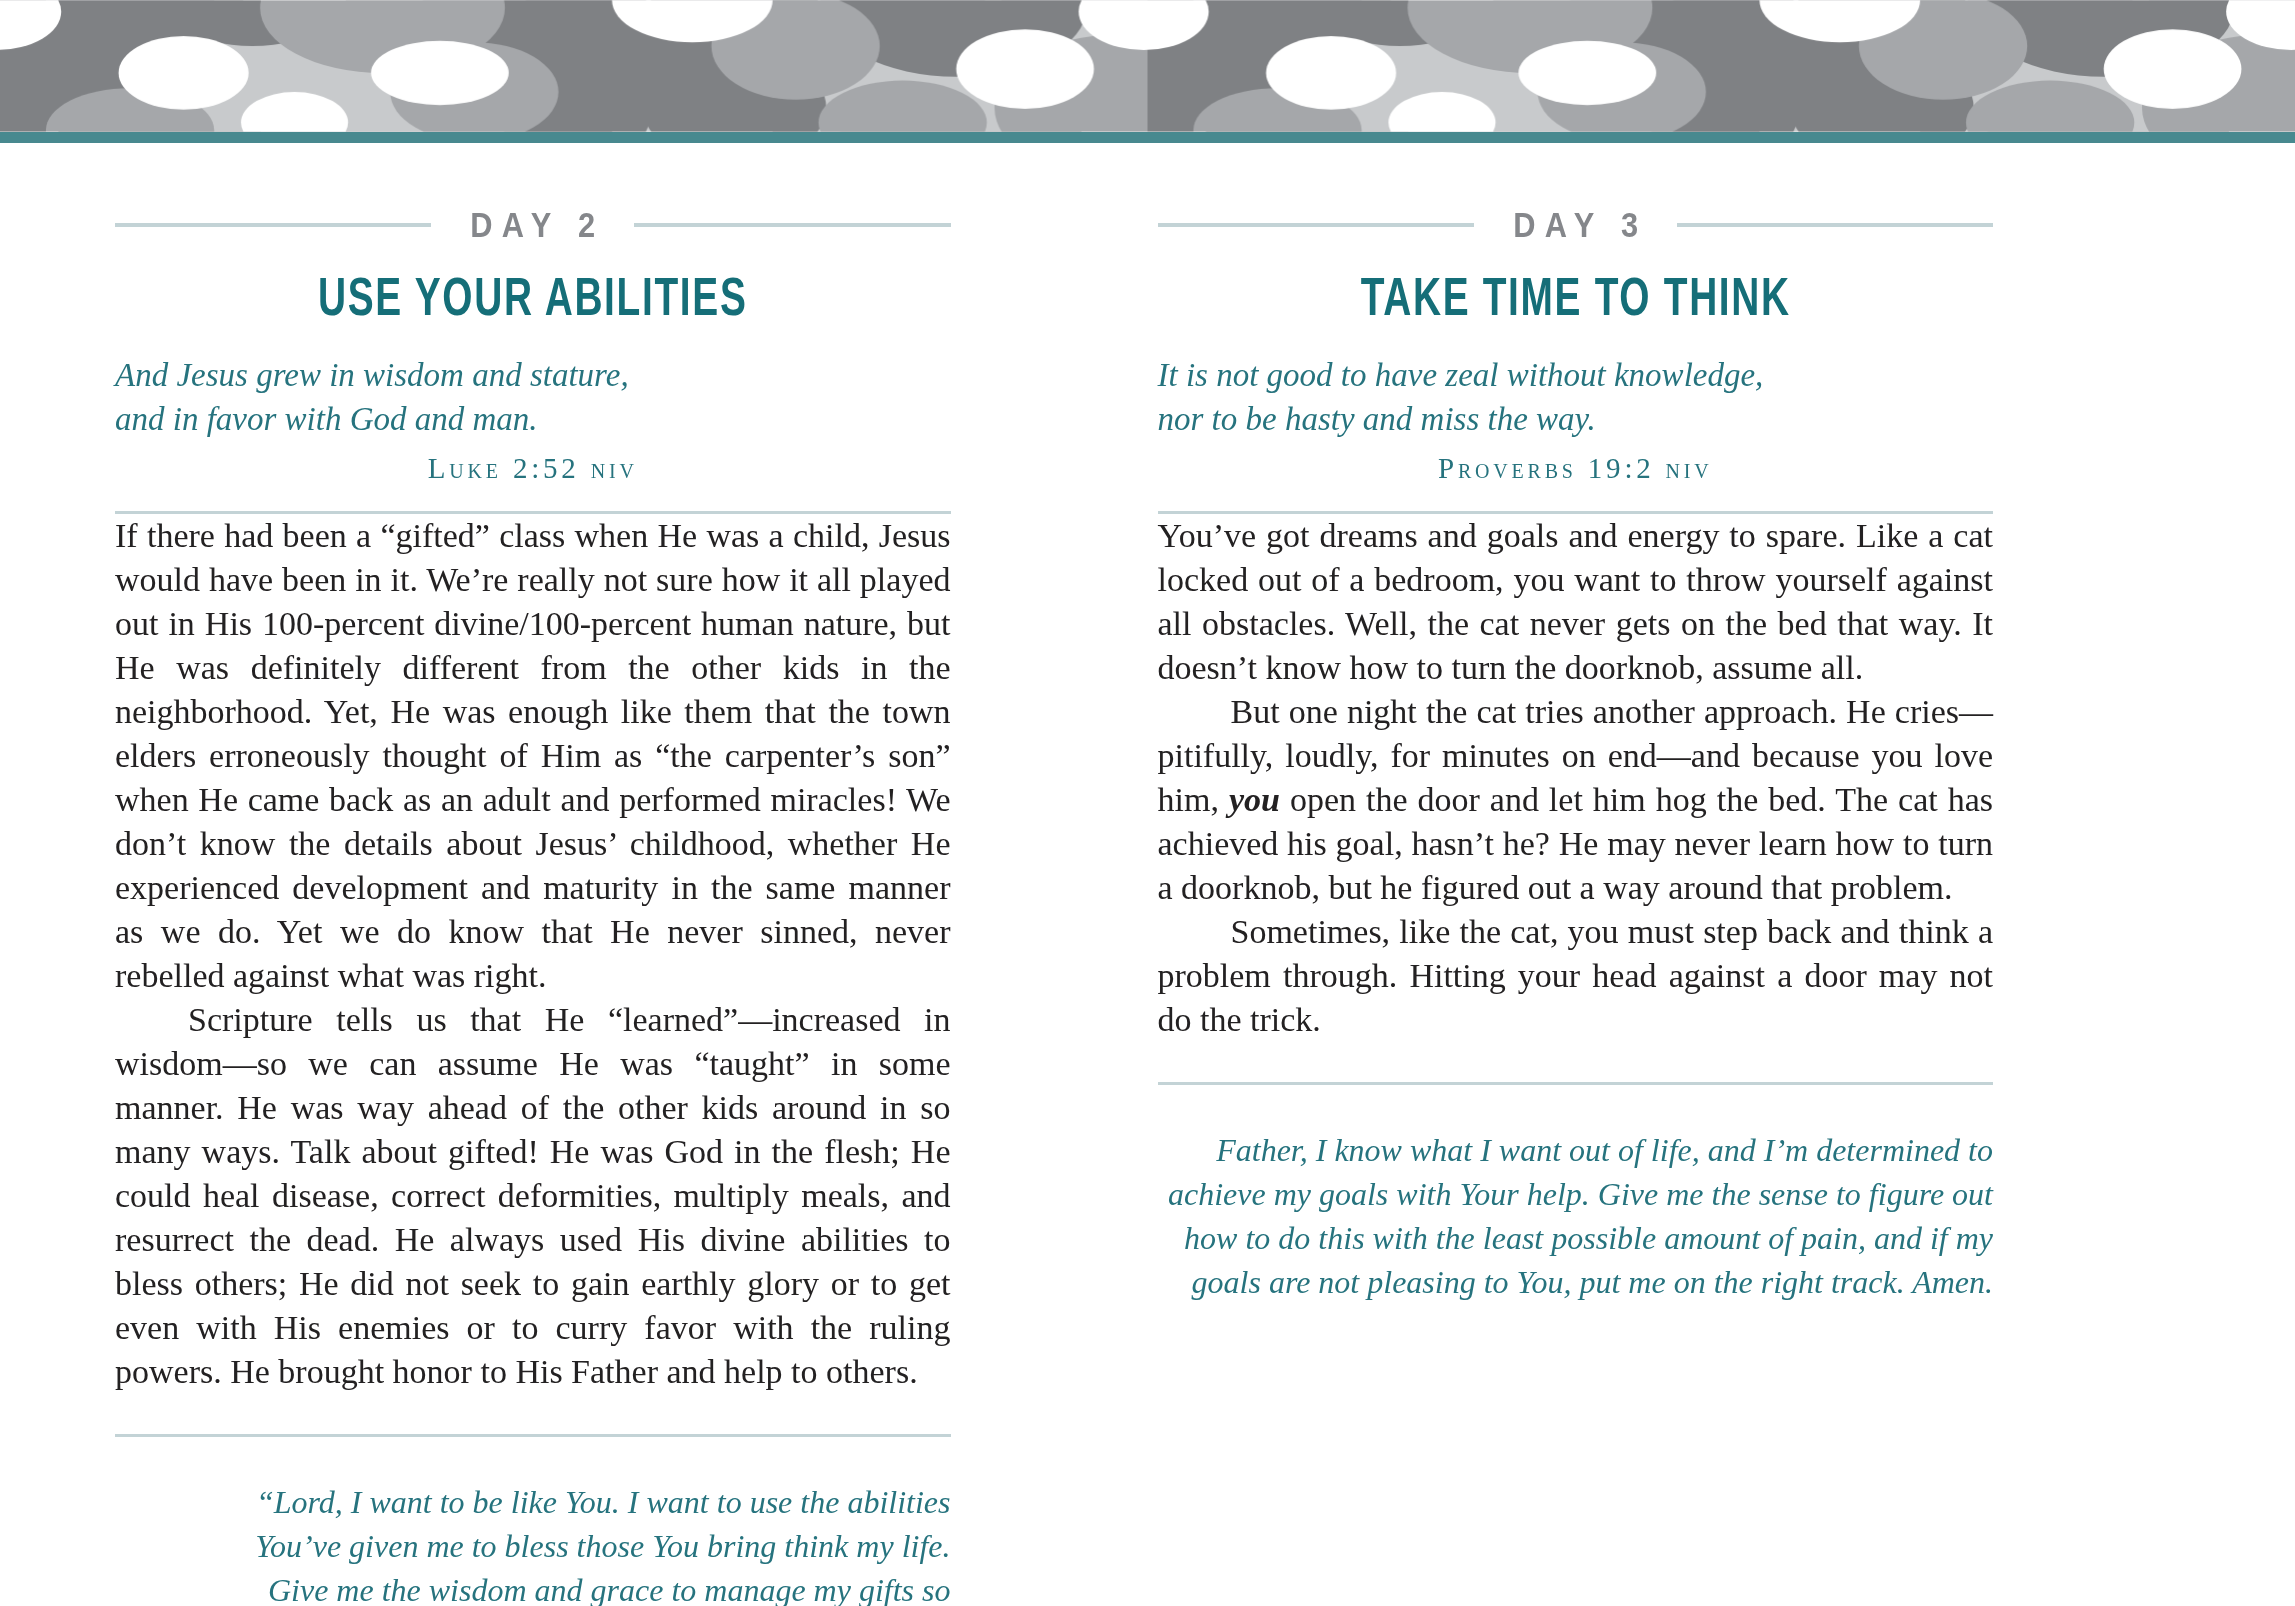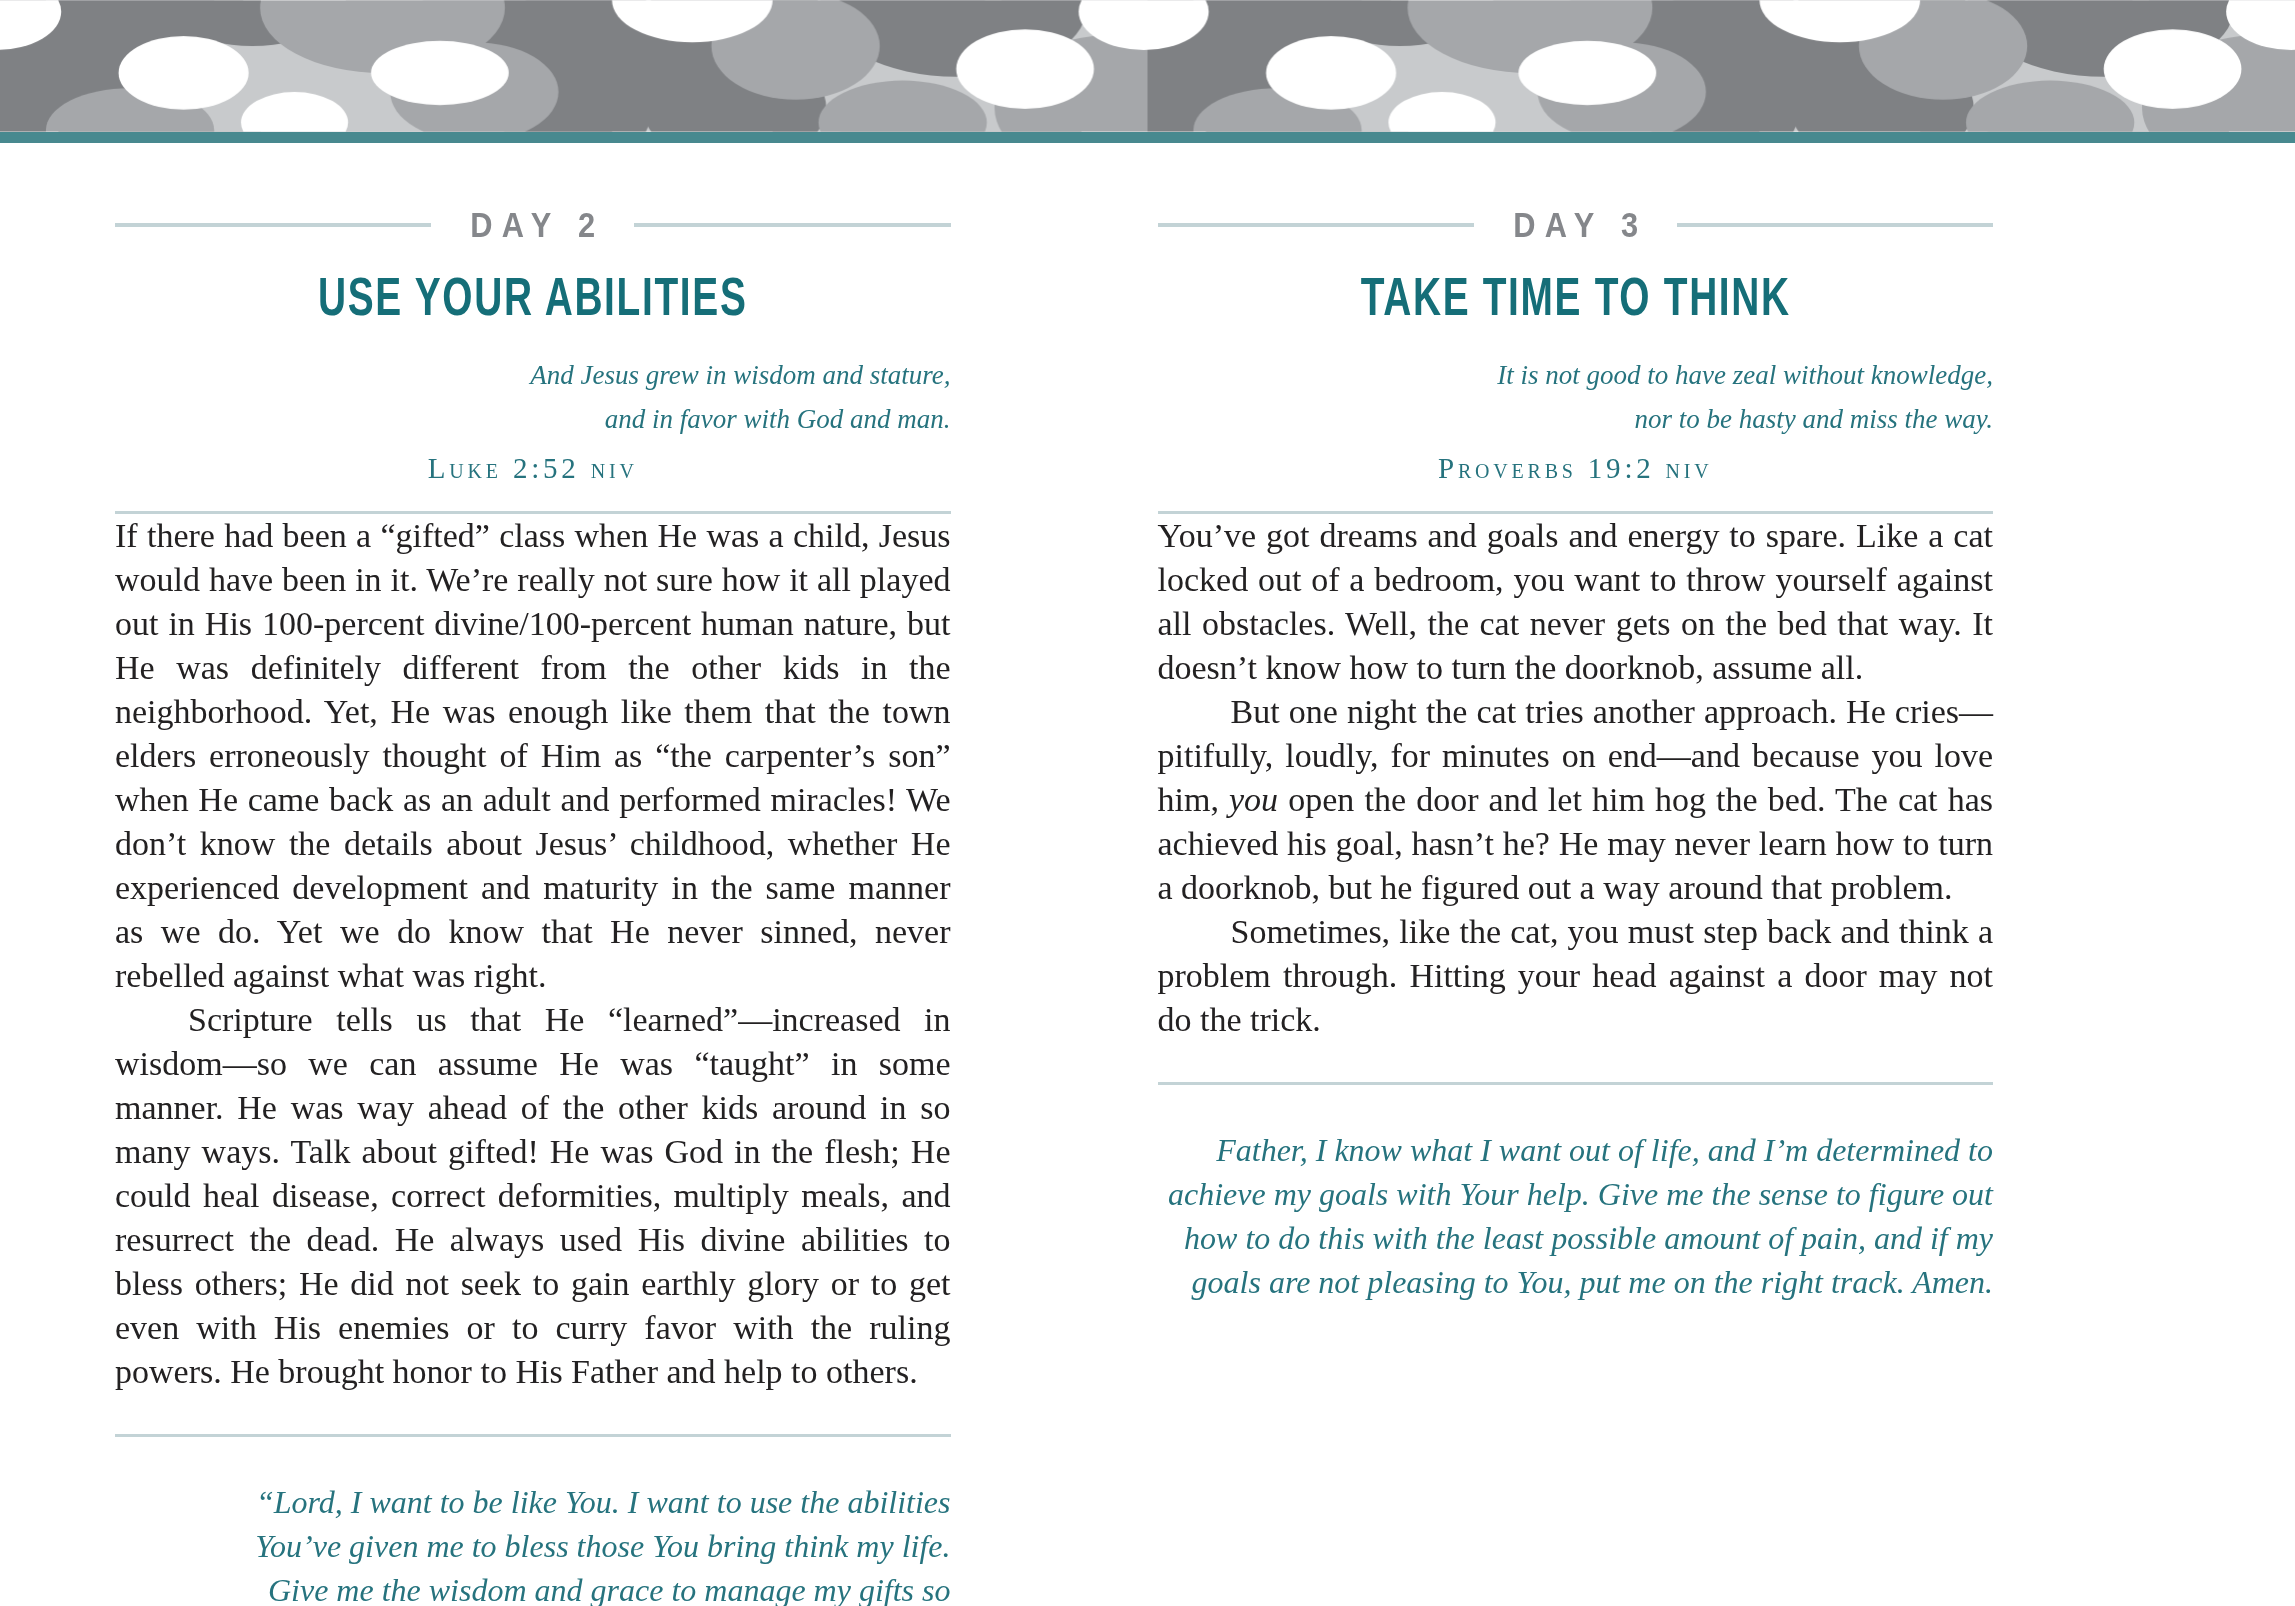--- a/index.html
+++ b/index.html
@@ -20,32 +20,32 @@
   .day-row{display:flex;align-items:center;gap:20px;margin-top:63px;}
   .day-row .rule-line{flex:1;height:3.1px;background:#c3d3d6;}
   .day-label{font-family:"Liberation Sans", sans-serif;font-weight:bold;
              font-size:35px;letter-spacing:10.7px;color:#85878b;white-space:nowrap;
              transform:scaleX(0.88);transform-origin:center;margin:0;padding-left:10.7px;}
 
   .title{font-family:"Liberation Sans", sans-serif;font-weight:bold;text-align:center;
          font-size:54px;letter-spacing:2.3px;color:#156e78;margin:20px 0 0 0;
          transform:scaleX(0.72);transform-origin:center;white-space:nowrap;}
 
-  .verse{margin-top:26px;text-align:right;font-style:italic;
-         font-size:27px;line-height:44px;color:#26737e;}
+  .verse{margin-top:26px;text-align:left;font-style:italic;
+         font-size:33px;line-height:44px;color:#26737e;}
   .verse p{margin:0;}
   .ref{margin:10.7px 0 0 0;text-align:center;font-variant:small-caps;
        font-size:29px;letter-spacing:3.8px;color:#26737e;}
 
   .hrule{height:3.1px;background:#c3d3d6;margin-top:26px;}
 
   .body{font-size:34px;line-height:44px;text-align:justify;}
   .body p{margin:0;}
   .body p.indent{text-indent:73px;}
-  .body em{font-style:italic;}
+  .body em{font-style:italic;font-weight:bold;}
 
   .rule2{margin-top:40px;}
   .prayer{margin-top:43px;text-align:right;font-style:italic;
           font-size:32px;line-height:44px;color:#26737e;}
   .prayer p{margin:0;}
 </style>
 </head>
 <body>
 
 <div class="sheet">

